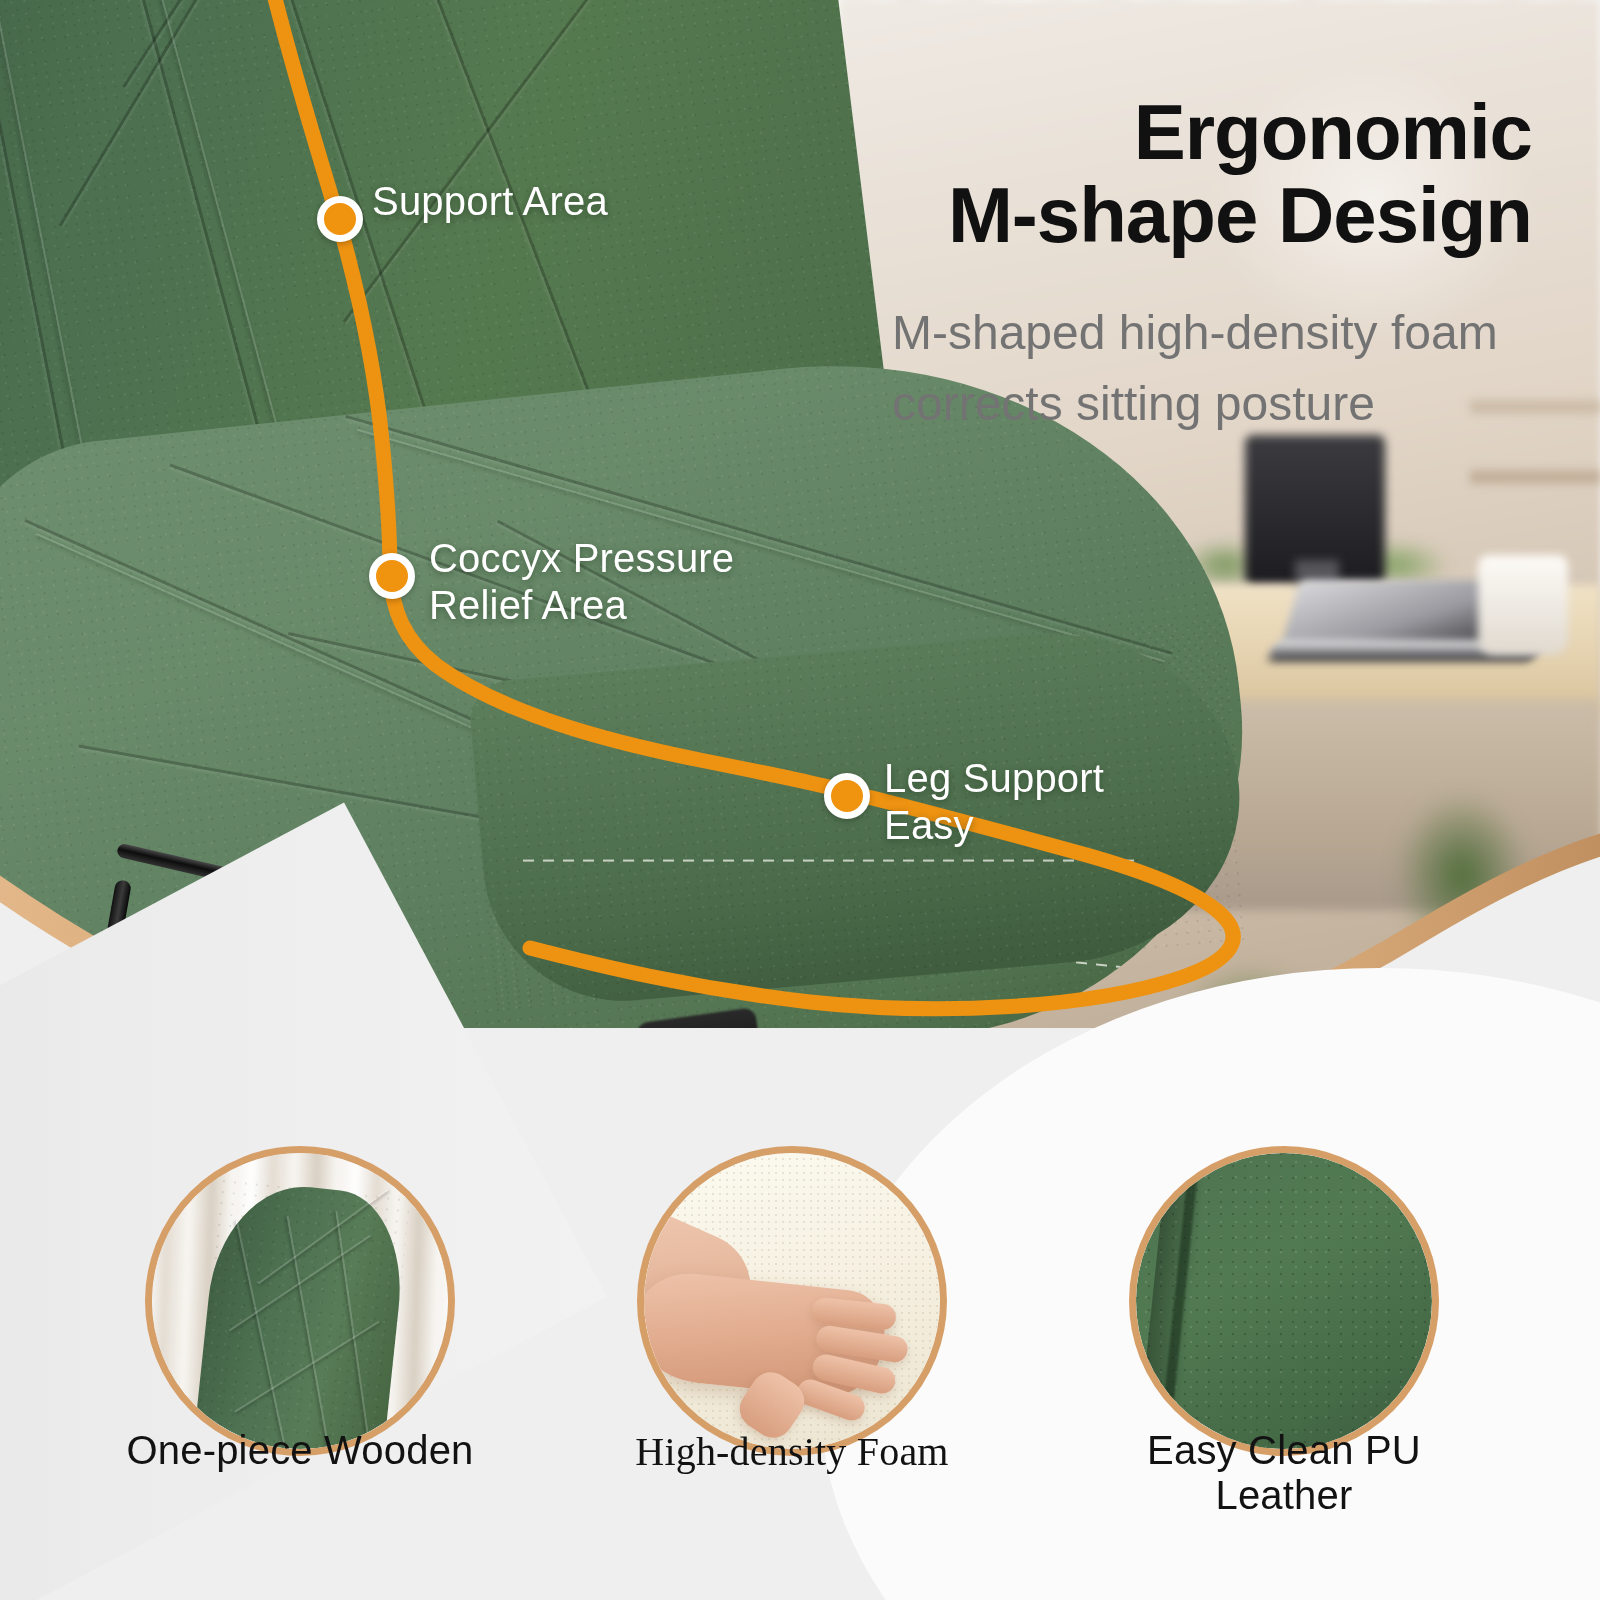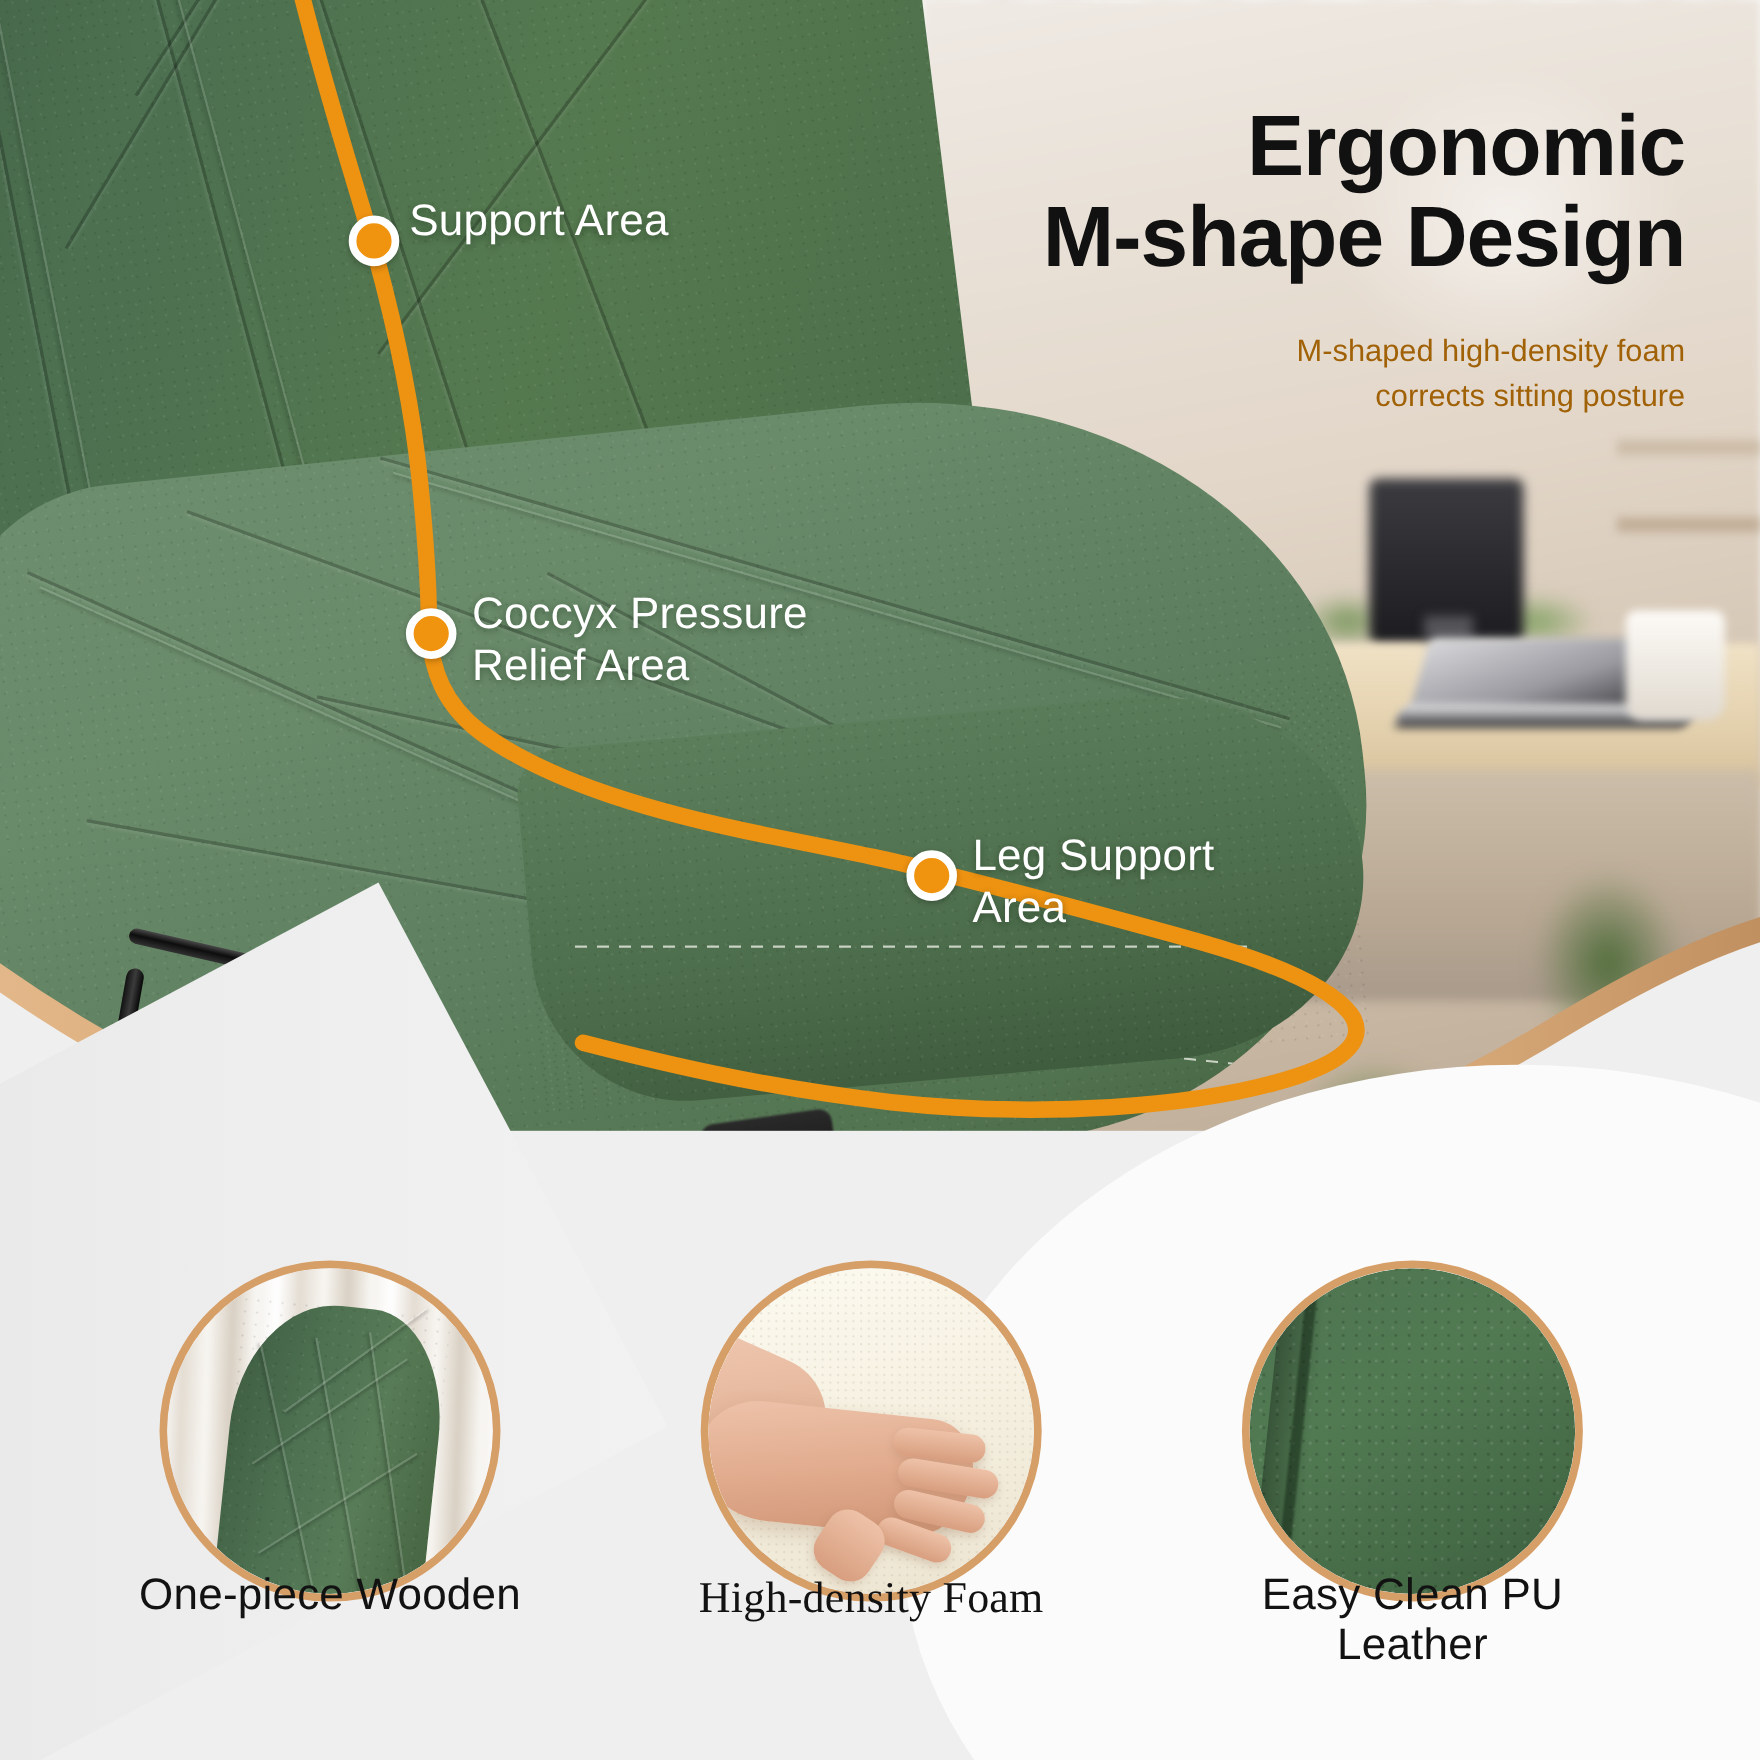--- a/index.html
+++ b/index.html
@@ -174,22 +174,22 @@
   }
 
   
   .hero-title {
     position:absolute; right:68px; top:55px; width:800px;
     text-align:right; color:#111111;
     font-size:78px; line-height:1.07; font-weight:700; letter-spacing:-1px;margin-top:36px;
   }
   .hero-sub {
     position:absolute; right:68px; top:298px; width:640px;
-    text-align:right; color:#a16207;
-    font-size:28px; line-height:1.47; font-weight:400;
+    text-align:left; color:#737373;
+    font-size:48px; line-height:1.47; font-weight:400;
   }
 
   
   .wave { position:absolute; left:0; top:820px; width:1600px; height:330px; }
 
   
   .lower { position:absolute; left:0; top:1028px; width:1600px; height:600px; }
   .lower-bg { position:absolute; inset:0; background:#efefef; }
   .white-blob {
     position:absolute; left:820px; top:-60px; width:1120px; height:860px;
@@ -363,21 +363,21 @@
       <div>Support Area</div>
     </div>
 
     <div class="callout" style="left:429px; top:535px;">
       <div>Coccyx Pressure</div>
       <div>Relief Area</div>
     </div>
 
     <div class="callout" style="left:884px; top:755px;">
       <div>Leg Support</div>
-      <div>Area</div>
+      <div>Easy</div>
     </div>
 
     <div class="hero-title">
       <div>Ergonomic</div>
       <div>M-shape Design</div>
     </div>
 
     <div class="hero-sub">
       <div>M-shaped high-density foam</div>
       <div>corrects sitting posture</div>

